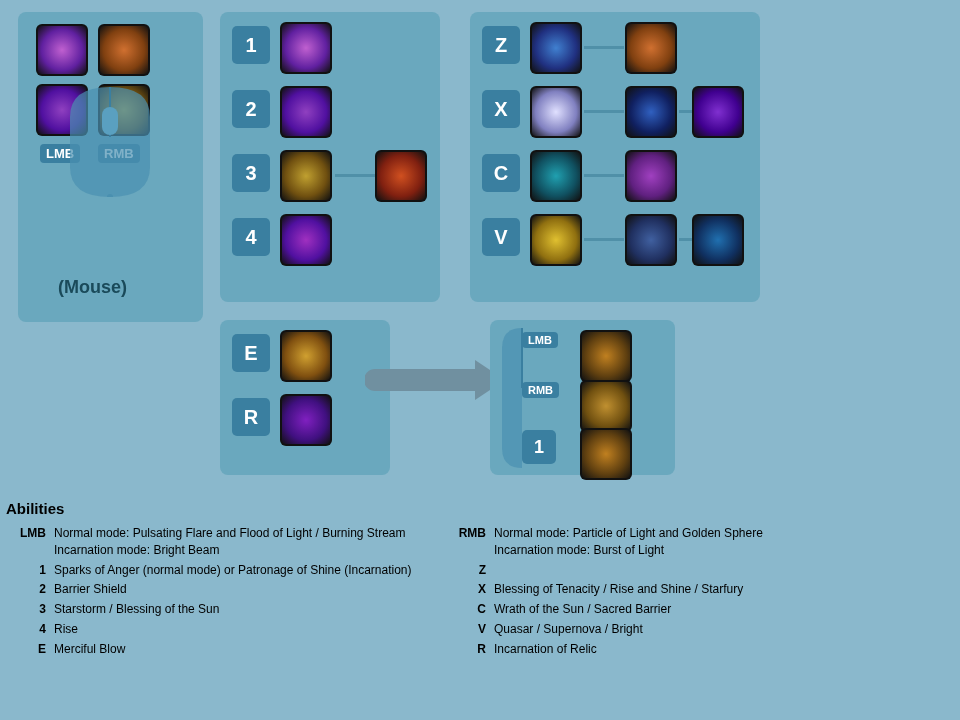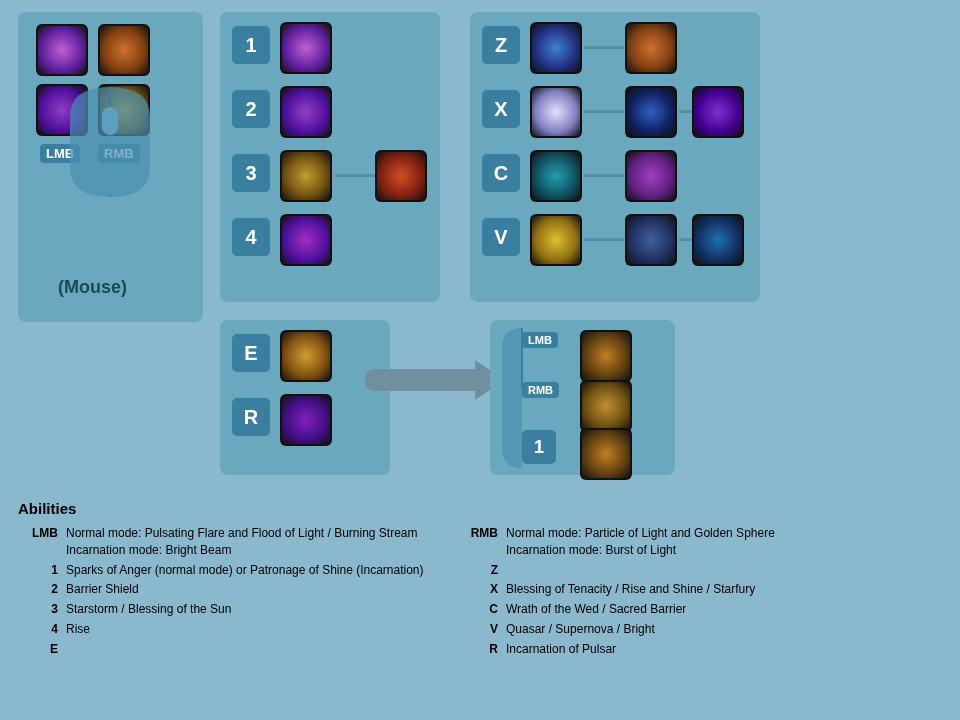--- a/index.html
+++ b/index.html
@@ -79,21 +79,21 @@
     
     .connector {
       position: absolute;
       background-color: #5090a8;
       height: 3px;
     }
 
     
     .abilities-section {
       position: absolute;
-      left: 18px; top: 500px;
+      left: 6px; top: 500px;
       width: 930px;
     }
     .abilities-title {
       font-weight: bold;
       font-size: 15px;
       margin-bottom: 8px;
     }
     .ability-row {
       display: flex;
       margin-bottom: 3px;
@@ -387,20 +387,21 @@
         <span class="ability-desc">Starstorm / Blessing of the Sun</span>
       </div>
 
       <div class="ability-row">
         <span class="ability-key">4</span>
         <span class="ability-desc">Rise</span>
       </div>
 
       <div class="ability-row">
         <span class="ability-key">E</span>
+        <span class="ability-desc">Merciful Blow</span>
       </div>
     </div>
 
     <div class="col-right">
 
       <div class="ability-row">
         <span class="ability-key">RMB</span>
         <span class="ability-desc">Normal mode: Particle of Light and Golden Sphere<br>Incarnation mode: Burst of Light</span>
       </div>
 
@@ -408,27 +409,27 @@
         <span class="ability-key">Z</span>
       </div>
 
       <div class="ability-row">
         <span class="ability-key">X</span>
         <span class="ability-desc">Blessing of Tenacity / Rise and Shine / Starfury</span>
       </div>
 
       <div class="ability-row">
         <span class="ability-key">C</span>
-        <span class="ability-desc">Wrath of the Wed / Sacred Barrier</span>
+        <span class="ability-desc">Wrath of the Sun / Sacred Barrier</span>
       </div>
 
       <div class="ability-row">
         <span class="ability-key">V</span>
         <span class="ability-desc">Quasar / Supernova / Bright</span>
       </div>
 
       <div class="ability-row">
         <span class="ability-key">R</span>
-        <span class="ability-desc">Incarnation of Pulsar</span>
+        <span class="ability-desc">Incarnation of Relic</span>
       </div>
     </div>
   </div>
 </div>
 
 </body></html>

